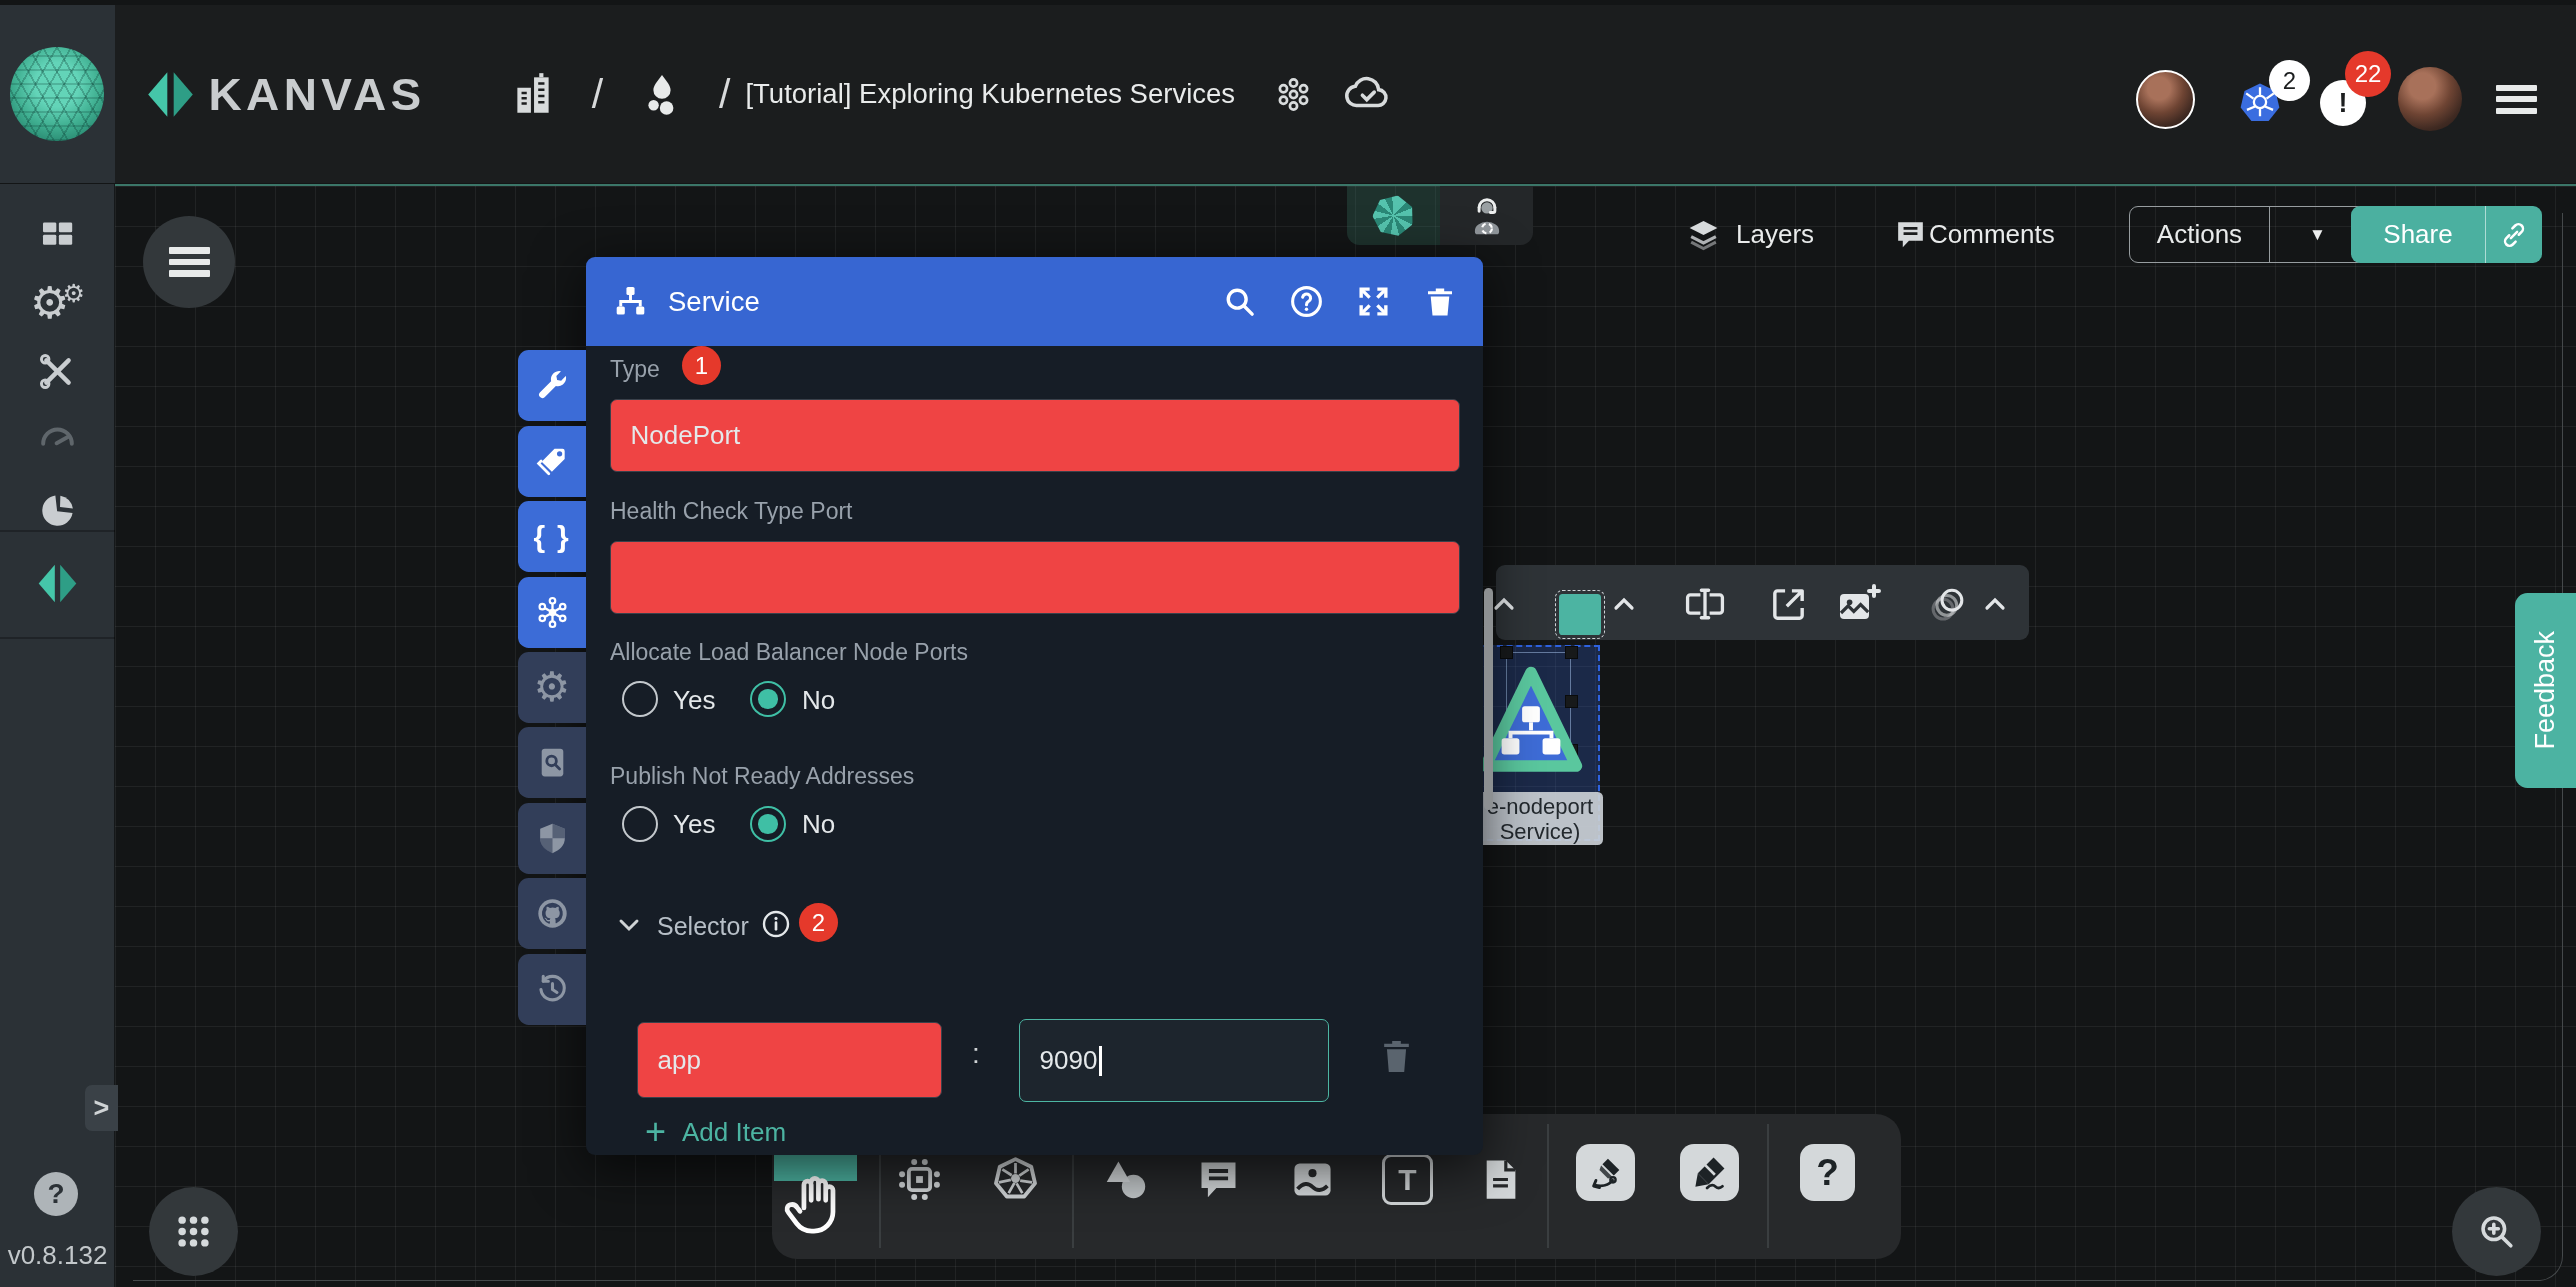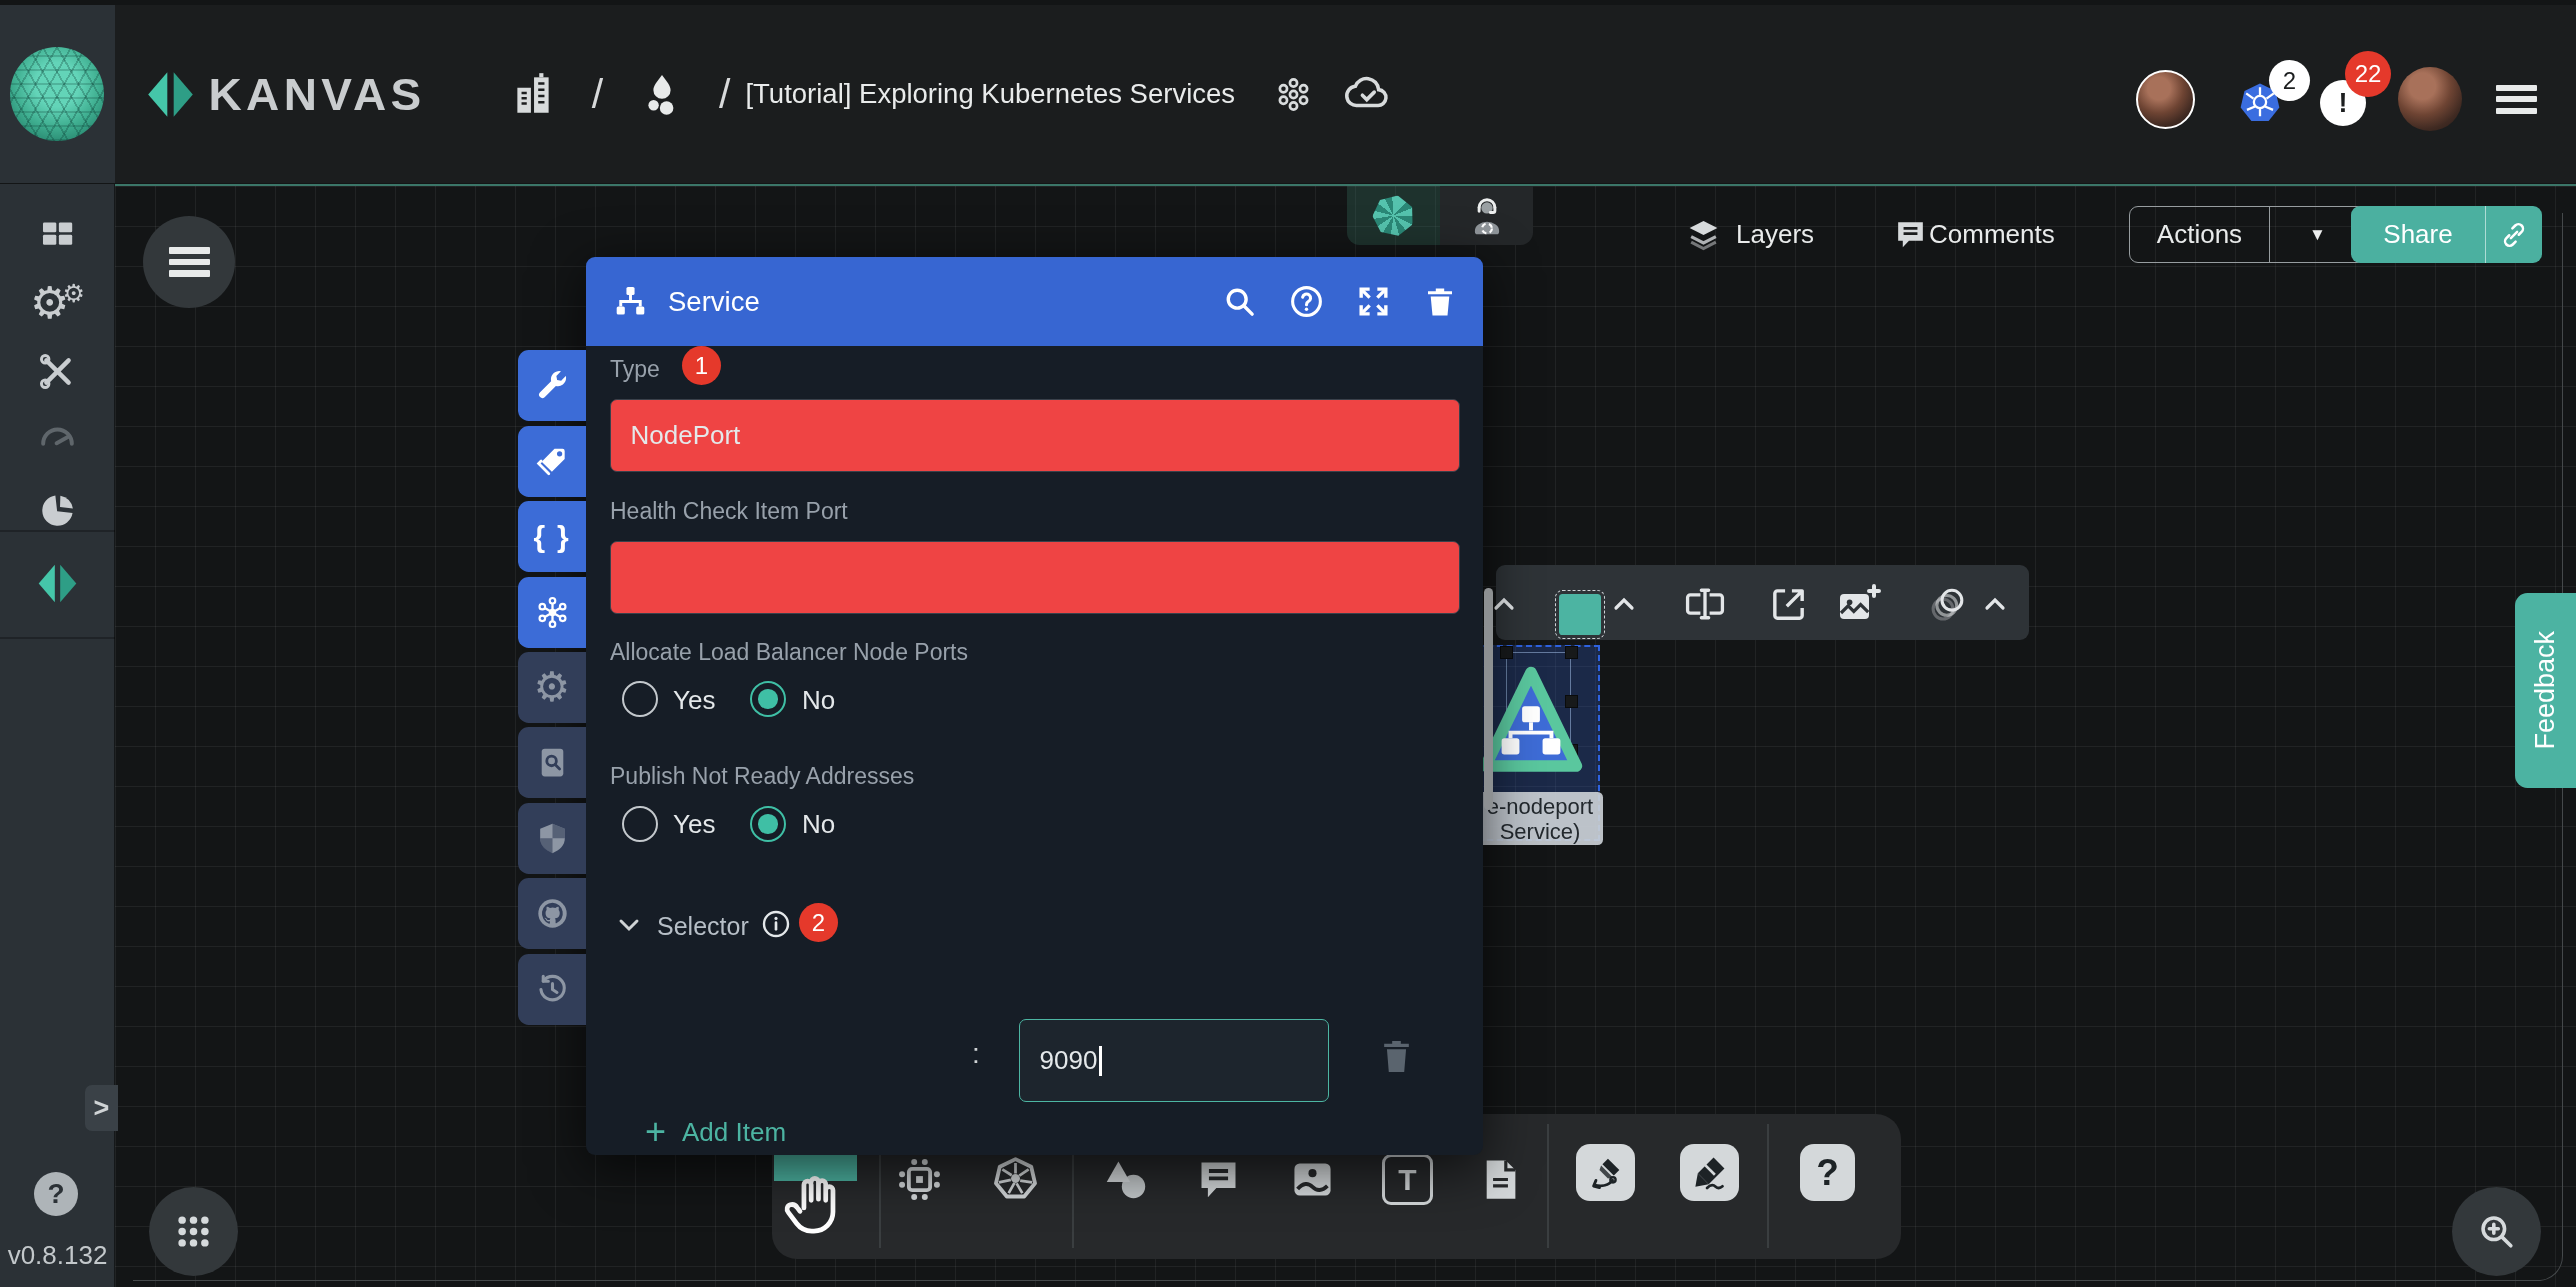--- a/index.html
+++ b/index.html
@@ -402,21 +402,21 @@
   </div>
 
   <span class="lbl" style="left:24px;top:99px">Type</span>
   <div class="badge-red-lg" style="left:96px;top:89px">
     <span>1</span>
   </div>
   <div class="inp" style="left:24px;top:142px;width:850px;height:73px">
     <span>NodePort</span>
   </div>
 
-  <span class="lbl" style="left:24px;top:241px">Health Check Item Port</span>
+  <span class="lbl" style="left:24px;top:241px">Health Check Type Port</span>
   <div class="inp" style="left:24px;top:284px;width:850px;height:73px">
     <span></span>
   </div>
 
   <span class="lbl" style="left:24px;top:382px">Allocate Load Balancer Node Ports</span>
   <span class="rad" style="left:36px;top:424px"></span>
   <span class="rad-lbl" style="left:87px;top:428px">Yes</span>
   <span class="rad on" style="left:164px;top:424px"></span>
   <span class="rad-lbl" style="left:216px;top:428px">No</span>
 
@@ -432,20 +432,23 @@
   <span class="abs" style="left:71px;top:655px;font-size:25px;color:#b7bfc7">Selector</span>
   <svg class="abs" style="left:174px;top:651px" width="32" height="32" viewBox="0 0 24 24">
     <circle cx="12" cy="12" r="9" fill="none" stroke="#e4e8ea" stroke-width="1.8"></circle>
     <path d="M12 11v5" stroke="#e4e8ea" stroke-width="2" stroke-linecap="round"></path>
     <circle cx="12" cy="7.8" r="1.2" fill="#e4e8ea"></circle>
   </svg>
   <div class="badge-red-lg" style="left:213px;top:646px">
     <span>2</span>
   </div>
 
+  <div class="inp" style="left:51px;top:765px;width:305px;height:76px">
+    <span>app</span>
+  </div>
   <span class="abs" style="left:386px;top:781px;font-size:28px;color:#cfd3d5">:</span>
   <div class="inp focus" style="left:433px;top:762px;width:310px;height:83px">
     <span>9090</span>
       <span class="caret-bar"></span>
   </div>
   <svg class="abs" style="left:792px;top:779px" width="37" height="41" viewBox="0 0 24 26">
     <path fill="#5a646e" d="M9.2 3h5.6v1.8H20v2H4v-2h5.2zM5.8 8.3h12.4L17 23H7z"></path>
   </svg>
 
   <div class="add-item" style="left:59px;top:854px">

